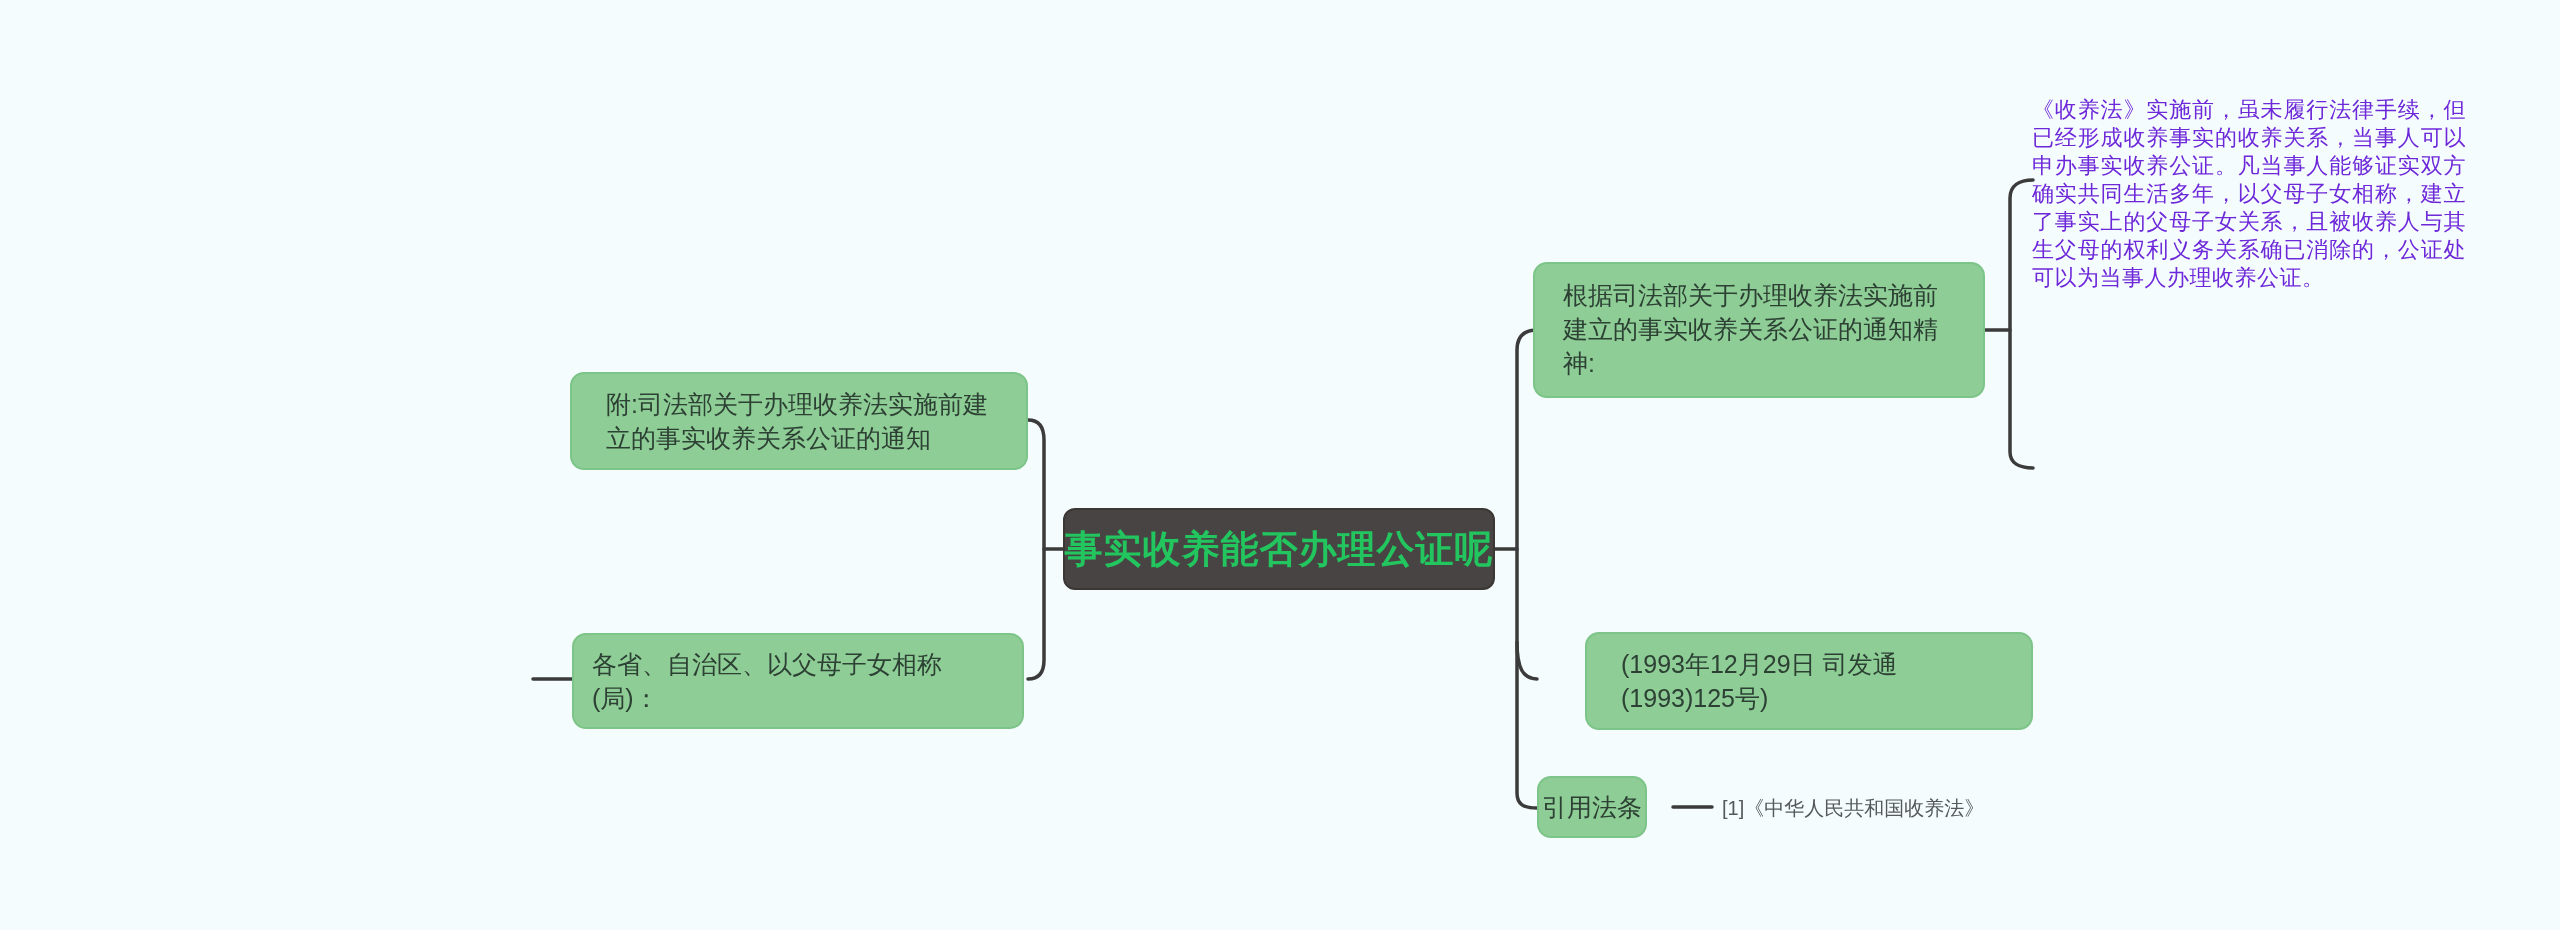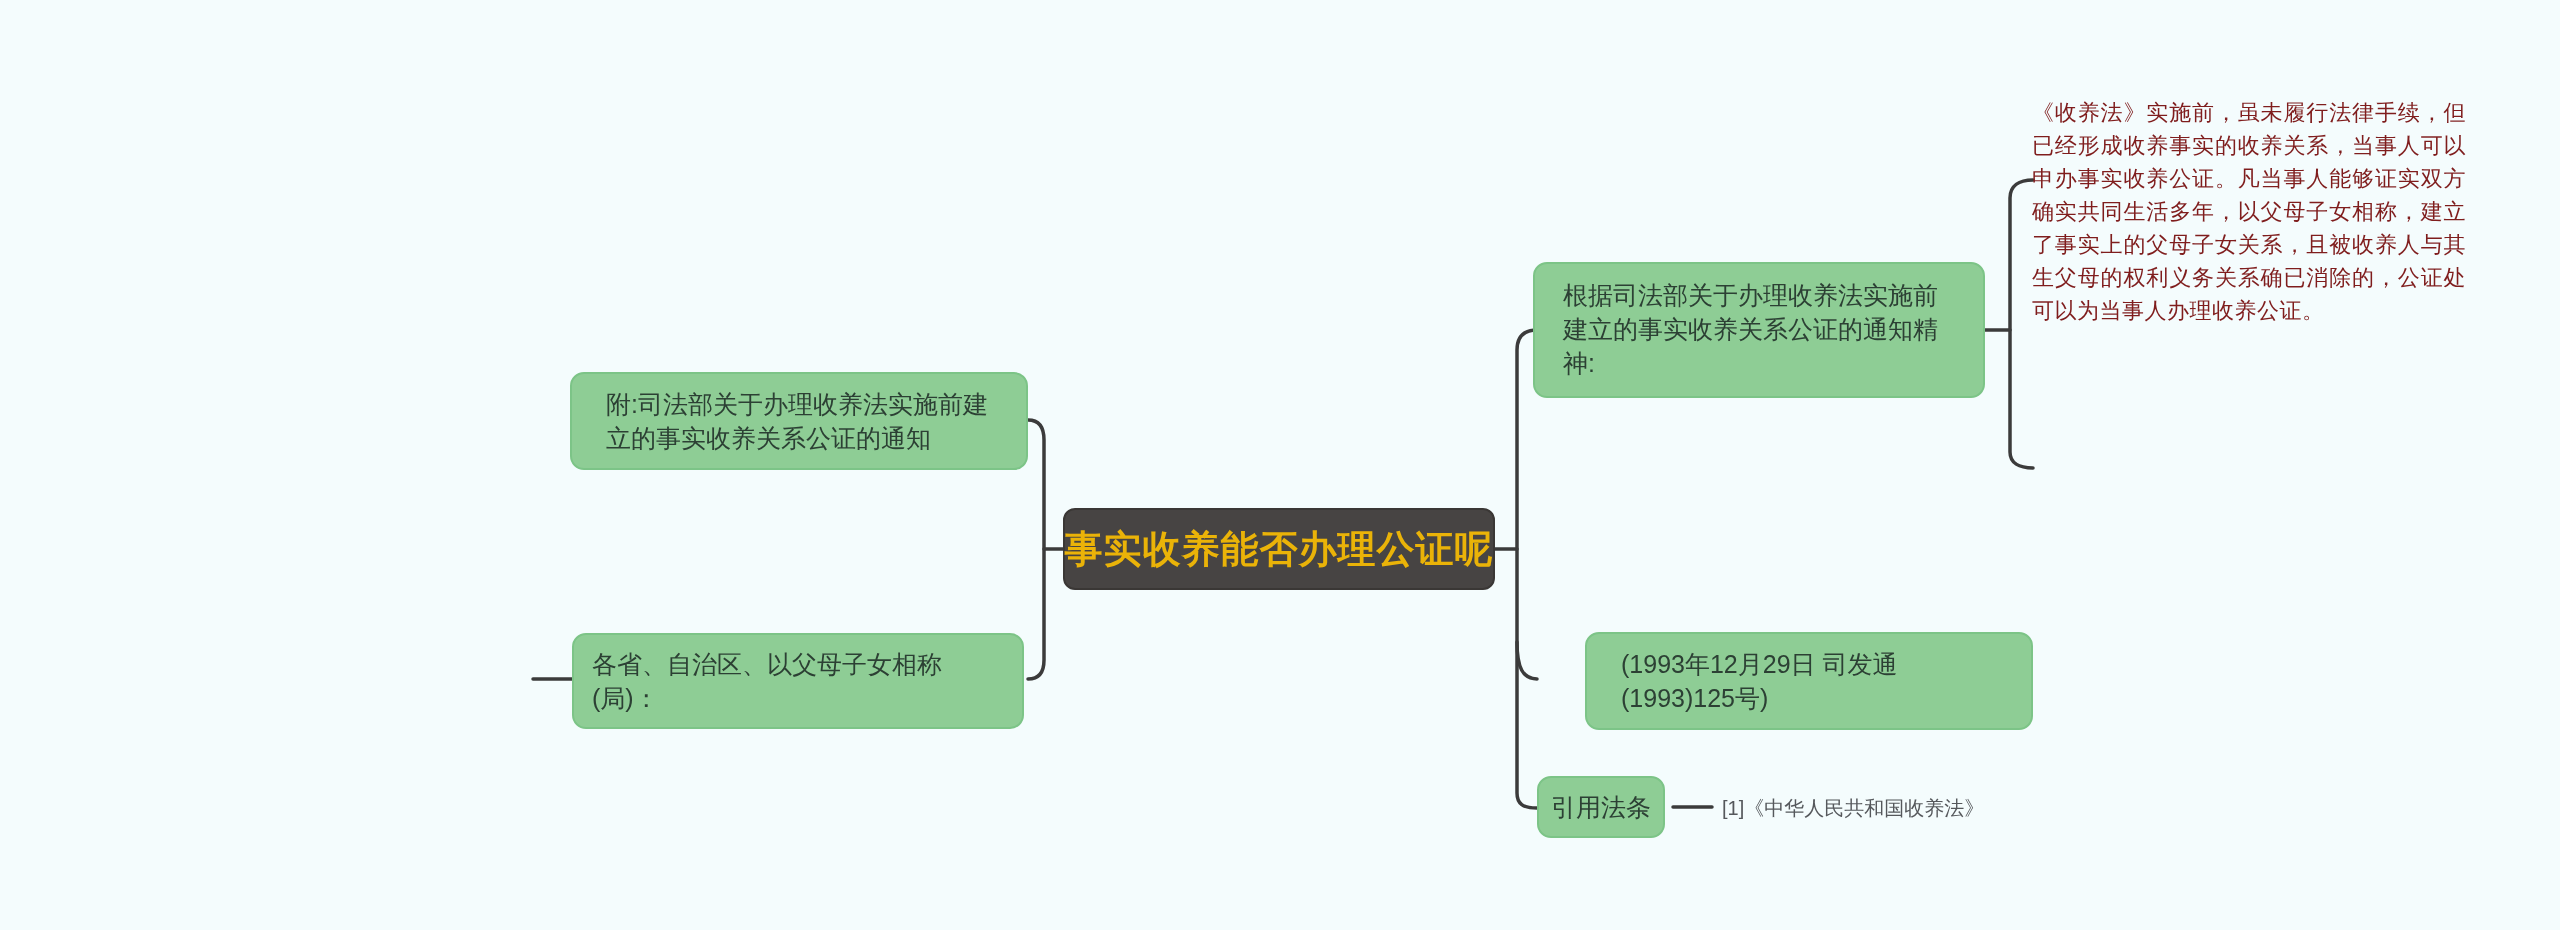--- a/index.html
+++ b/index.html
@@ -11,42 +11,42 @@
     position:relative;
     width:2560px;height:930px;
     background:#f4fcfd;
     overflow:hidden;
   }
   #connector-layer{
     position:absolute;left:0;top:0;width:2560px;height:930px;
   }
   .para{
     position:absolute;
-    font-size:22px;line-height:33px;
-    color:#7f1d1d;
+    font-size:22px;line-height:28px;
+    color:#6d28d9;
     text-align:justify;
     letter-spacing:0.5px;
   }
   .gnode{
     position:absolute;
     box-sizing:border-box;
     background:#8ecd95;
     border:2px solid #7cc487;
     border-radius:14px;
     color:#2c4034;
     font-size:25px;line-height:34px;
     padding:13px 34px;
   }
   .root-node{
     position:absolute;
     box-sizing:border-box;
     background:#474443;
     border:2px solid #3a3735;
     border-radius:12px;
-    color:#eab308;
+    color:#22c55e;
     font-size:38px;
     font-weight:600;
     letter-spacing:1px;
     display:flex;align-items:center;justify-content:center;
     white-space:nowrap;
   }
   .cite-text{
     position:absolute;
     font-size:20px;
     color:#55585c;
@@ -85,20 +85,20 @@
   <div class="gnode" style="left:570px;top:372px;width:458px;min-height:96px;">附:司法部关于办理收养法实施前建立的事实收养关系公证的通知</div>
 
   <div class="gnode" style="left:572px;top:633px;width:452px;min-height:92px;padding:12px 18px;">各省、自治区、以父母子女相称(局)：</div>
 
   <div class="root-node" style="left:1063px;top:508px;width:432px;height:82px;">事实收养能否办理公证呢</div>
 
   <div class="gnode" style="left:1533px;top:262px;width:452px;min-height:136px;padding:14px 28px;">根据司法部关于办理收养法实施前建立的事实收养关系公证的通知精神:</div>
 
   <div class="gnode" style="left:1537px;top:632px;width:448px;min-height:96px;margin-left:48px;">(1993年12月29日 司发通(1993)125号)</div>
 
-  <div class="gnode" style="left:1537px;top:776px;width:128px;height:62px;padding:0;display:flex;align-items:center;justify-content:center;">引用法条</div>
+  <div class="gnode" style="left:1537px;top:776px;width:110px;height:62px;padding:0;display:flex;align-items:center;justify-content:center;">引用法条</div>
 
   <div class="cite-text" style="left:1722px;top:795px;">[1]《中华人民共和国收养法》</div>
 
   <div class="para" style="left:2032px;top:96px;width:434px;">《收养法》实施前，虽未履行法律手续，但已经形成收养事实的收养关系，当事人可以申办事实收养公证。凡当事人能够证实双方确实共同生活多年，以父母子女相称，建立了事实上的父母子女关系，且被收养人与其生父母的权利义务关系确已消除的，公证处可以为当事人办理收养公证。</div>
 
 
 </div>
 
 </body></html>

